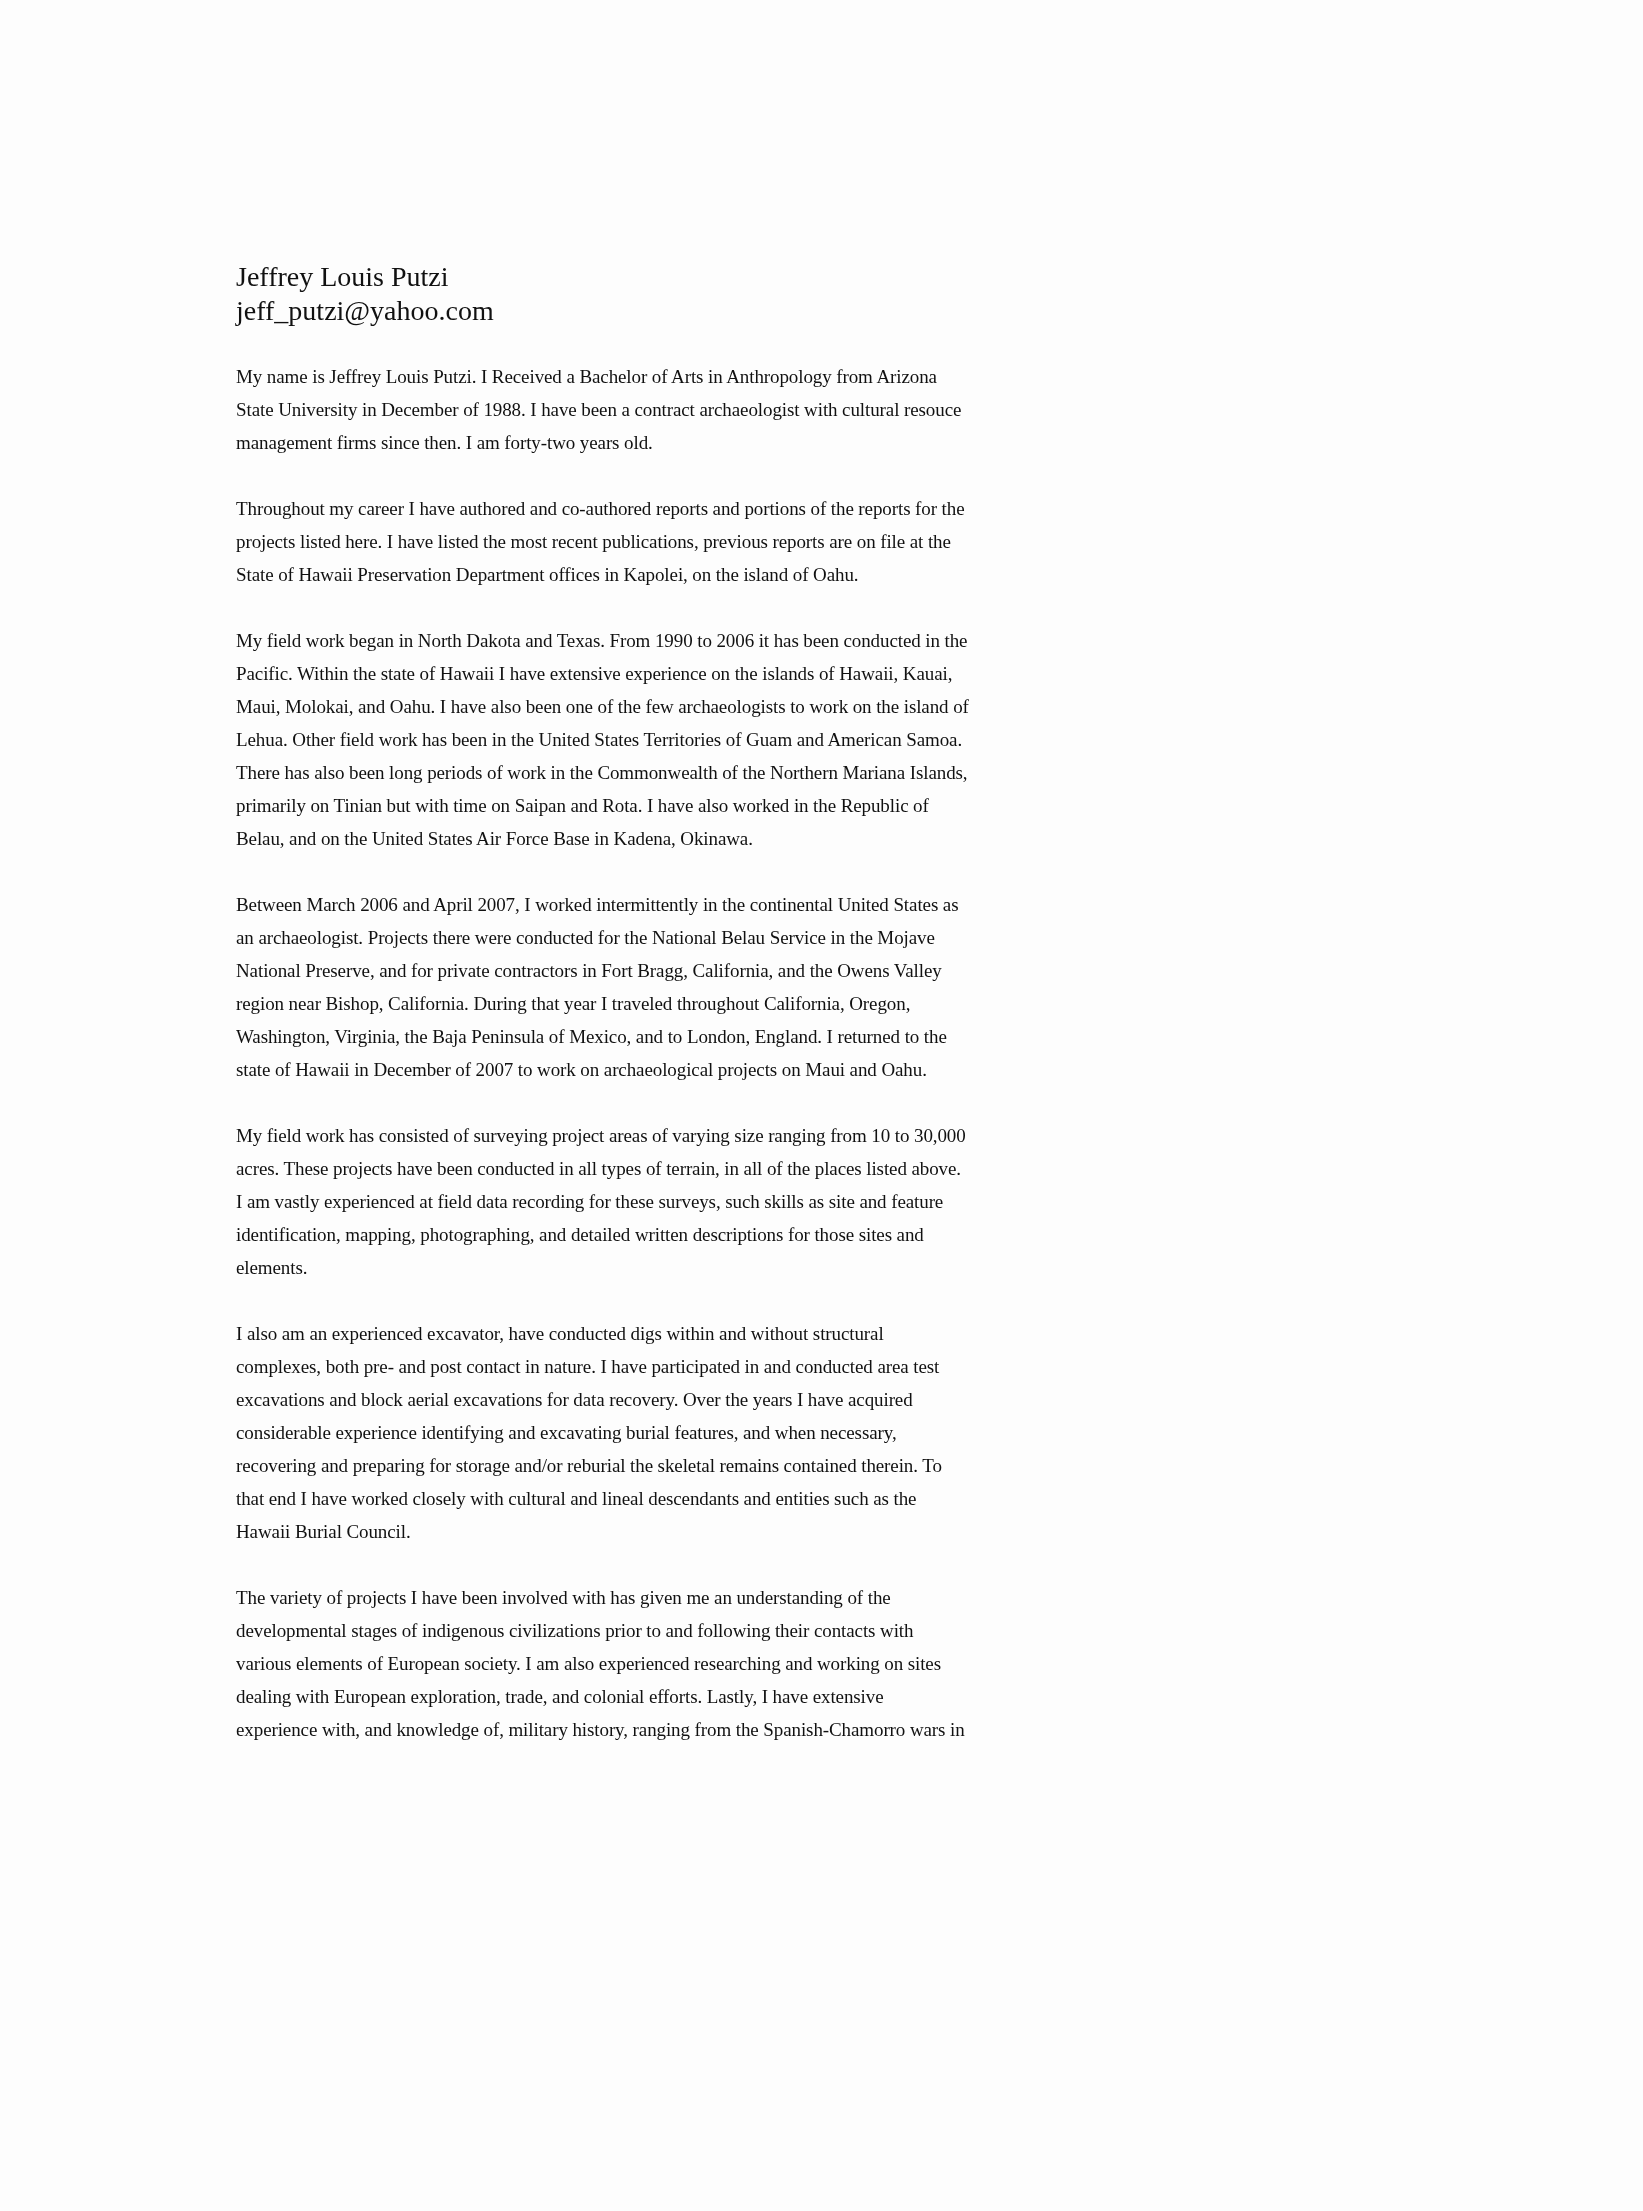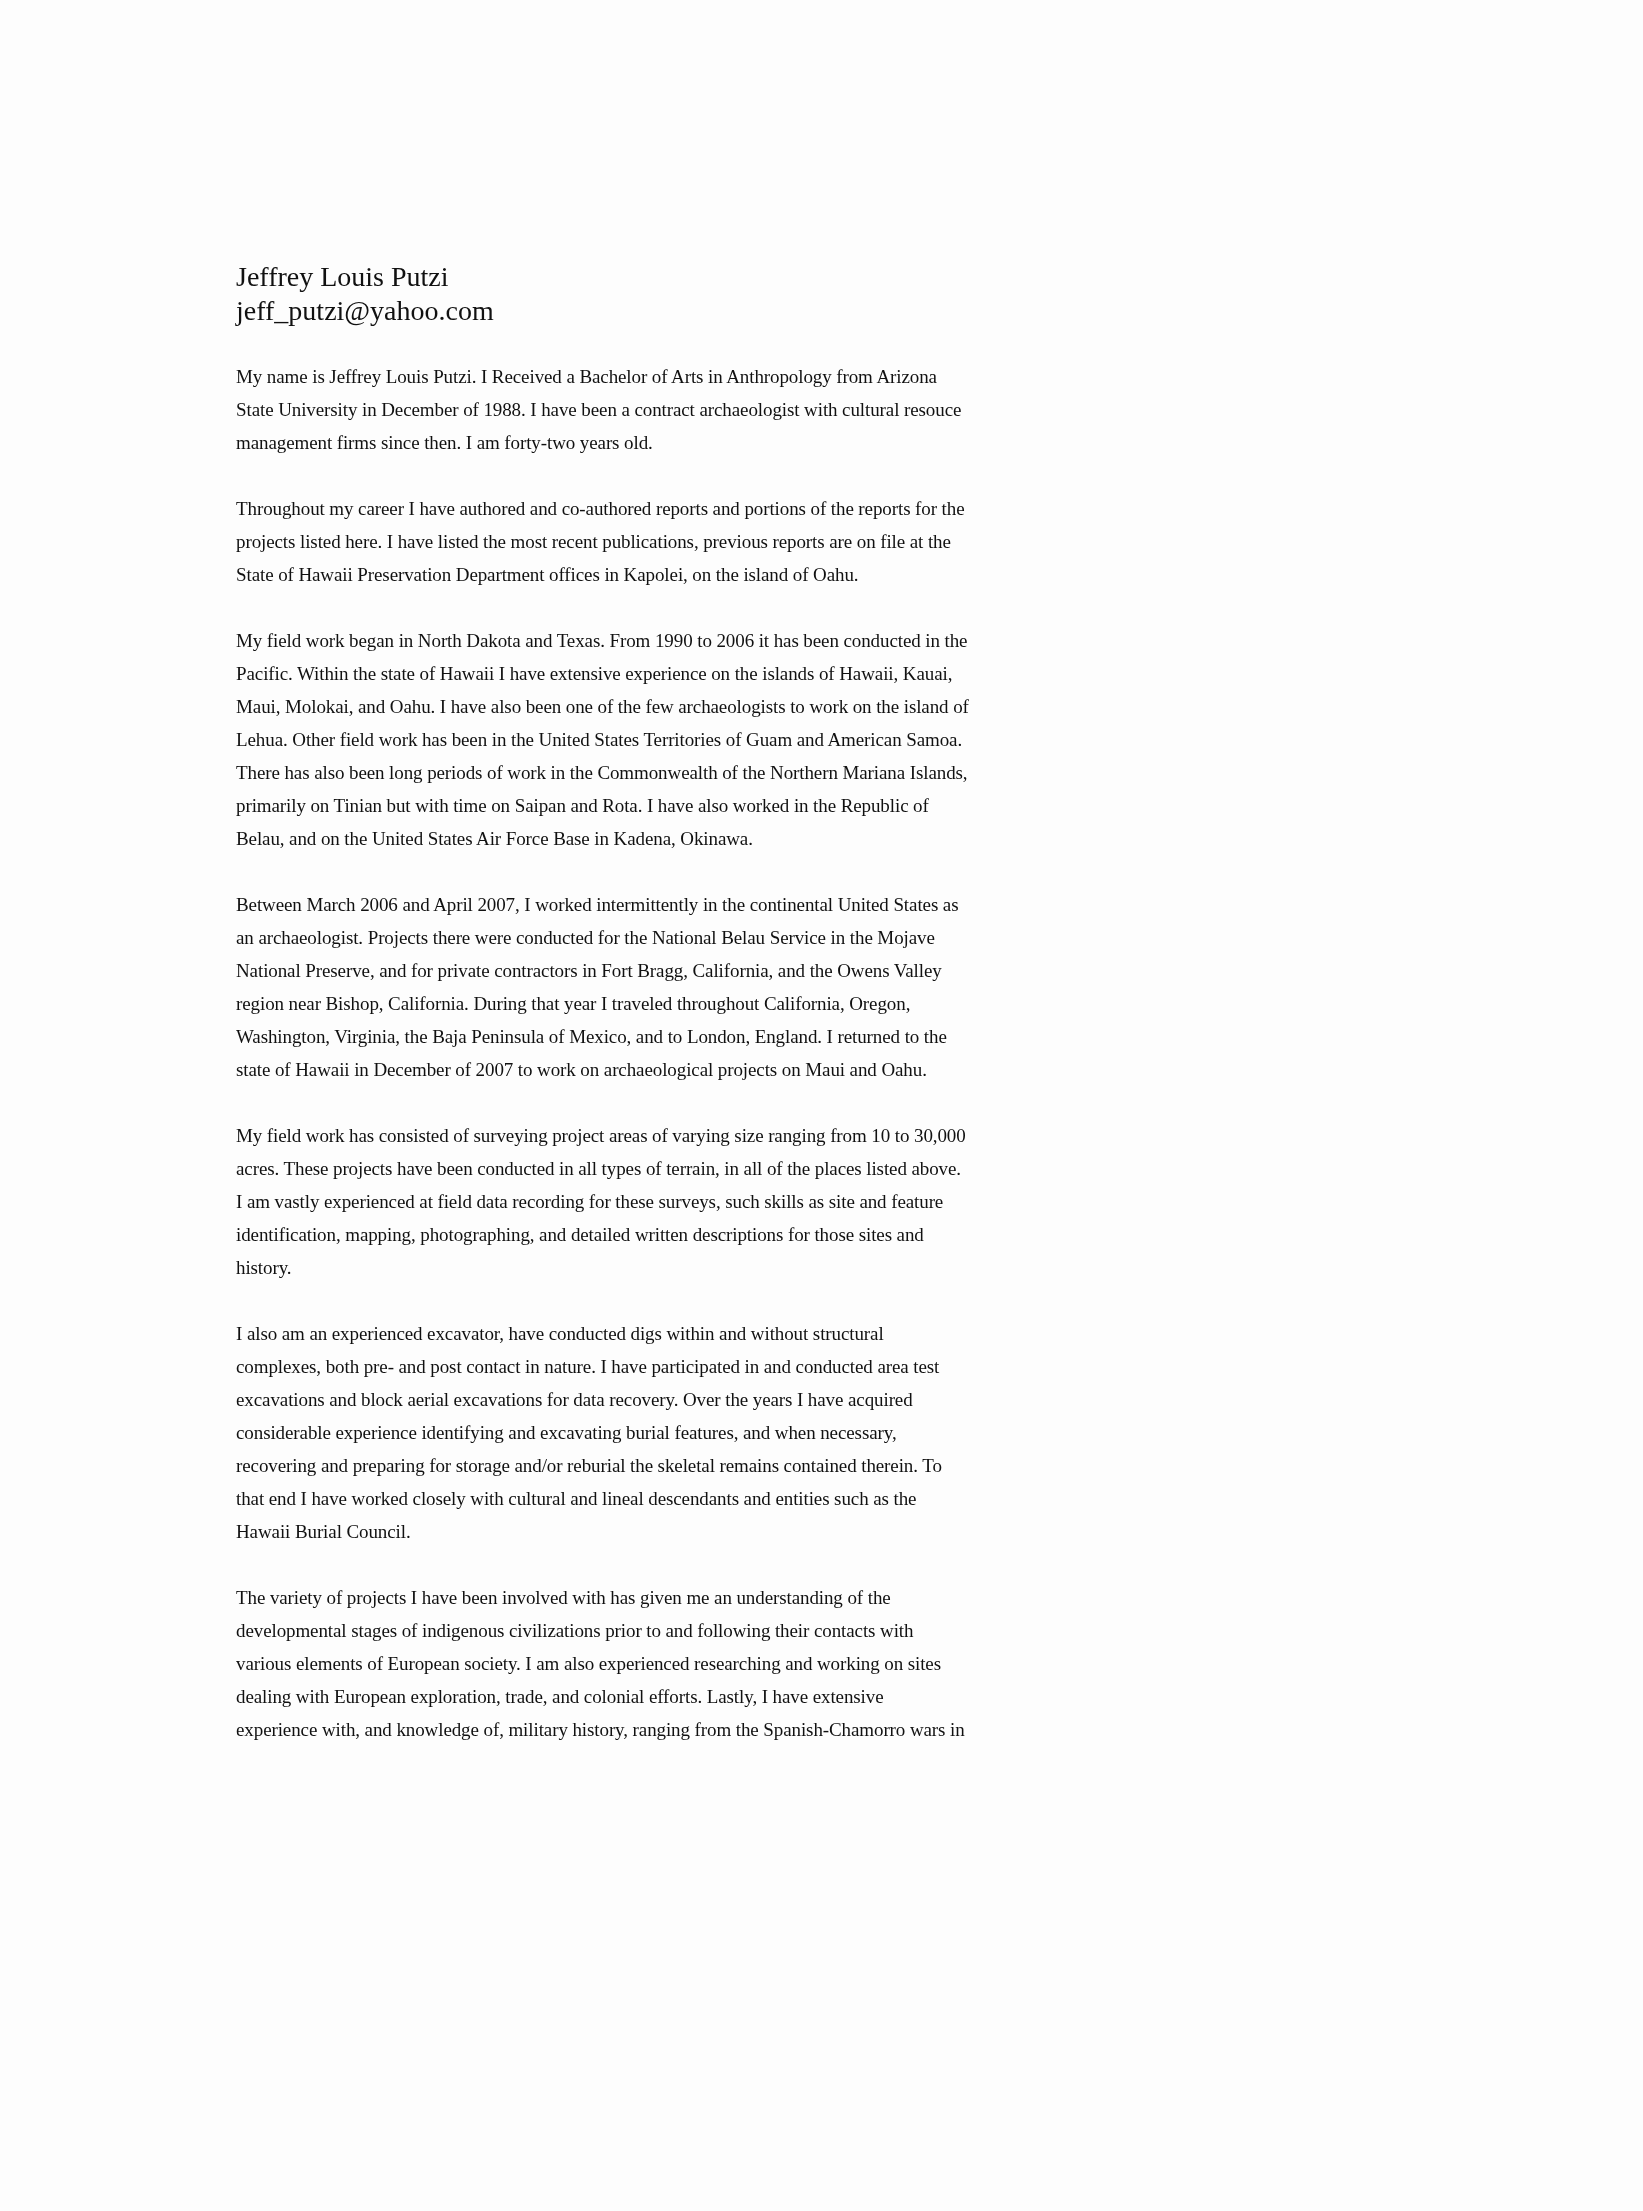--- a/index.html
+++ b/index.html
@@ -89,21 +89,21 @@
       <span class="line">region near Bishop, California. During that year I traveled throughout California, Oregon,</span>
       <span class="line">Washington, Virginia, the Baja Peninsula of Mexico, and to London, England. I returned to the</span>
       <span class="line">state of Hawaii in December of 2007 to work on archaeological projects on Maui and Oahu.</span>
     </div>
 
     <div class="para">
       <span class="line">My field work has consisted of surveying project areas of varying size ranging from 10 to 30,000</span>
       <span class="line">acres. These projects have been conducted in all types of terrain, in all of the places listed above.</span>
       <span class="line">I am vastly experienced at field data recording for these surveys, such skills as site and feature</span>
       <span class="line">identification, mapping, photographing, and detailed written descriptions for those sites and</span>
-      <span class="line">history.</span>
+      <span class="line">elements.</span>
     </div>
 
     <div class="para p6">
       <span class="line">I also am an experienced excavator, have conducted digs within and without structural</span>
       <span class="line">complexes, both pre- and post contact in nature. I have participated in and conducted area test</span>
       <span class="line">excavations and block aerial excavations for data recovery. Over the years I have acquired</span>
       <span class="line">considerable experience identifying and excavating burial features, and when necessary,</span>
       <span class="line">recovering and preparing for storage and/or reburial the skeletal remains contained therein. To</span>
       <span class="line">that end I have worked closely with cultural and lineal descendants and entities such as the</span>
       <span class="line">Hawaii Burial Council.</span>

